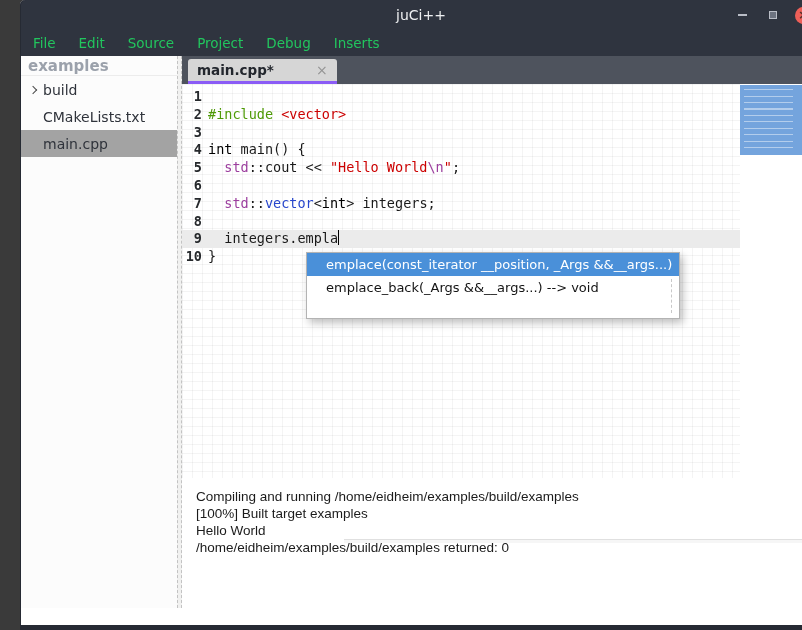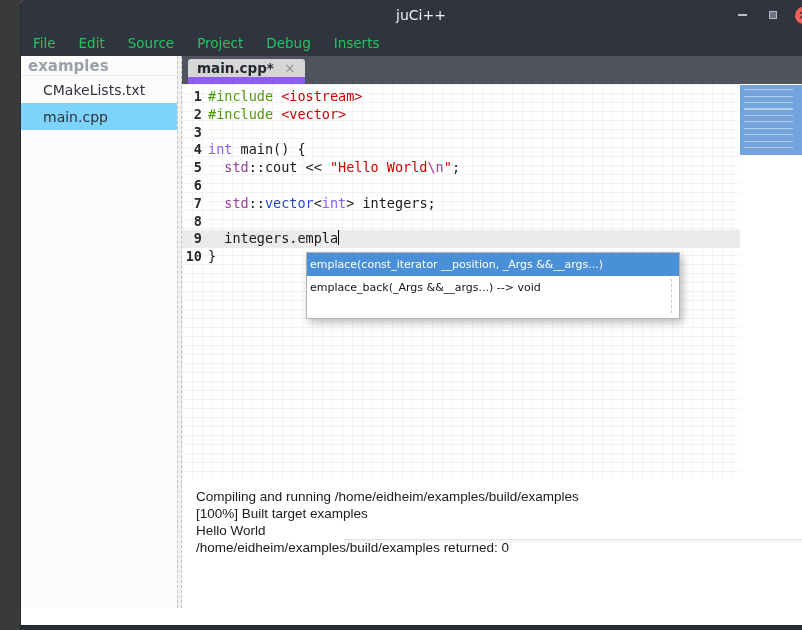--- a/index.html
+++ b/index.html
@@ -25,81 +25,81 @@
   
   .menubar { position:absolute; left:0; top:30px; width:802px; height:26px;
     background:#2f343f; display:flex; align-items:center; padding-left:10px; gap:17px; }
   .menu-item { color:#22c55e; font-size:13.5px; padding:2px 3px; }
 
   
   .sidebar { position:absolute; left:0; top:56px; width:158px; height:552px; background:#fcfcfc; }
   .side-header { height:20px; display:flex; align-items:center; padding-left:8px;
     color:#9ba1ab; font-weight:bold; font-size:15px; border-bottom:1px solid #ececec; }
   .side-item { height:27px; display:flex; align-items:center; padding-left:7px; font-size:14px; color:#2f333b; }
-  .side-item.selected { background:#7dd3fc; }
+  .side-item.selected { background:#a3a3a3; }
   .chev { width:14px; height:14px; position:relative; flex:none; }
   .chev::after { content:""; position:absolute; left:3px; top:4px; width:5px; height:5px;
     border-top:1.6px solid #4a4a4a; border-right:1.6px solid #4a4a4a; transform:rotate(45deg); }
   .chev.hidden::after { display:none; }
   .side-label { margin-left:2px; white-space:nowrap; }
 
   
   .vsep { position:absolute; left:157px; top:56px; width:5px; height:552px; background:#f1f1f0;
     border-left:1px dashed #c3c3c3; border-right:1px dashed #c3c3c3; z-index:20; }
   .hsep { position:absolute; left:162px; top:483px; width:640px; height:4px; background:#f6f6f6;
     border-top:1px solid #e0e0e0; z-index:20; }
 
   
   .main { position:absolute; left:162px; top:56px; width:640px; height:552px; background:#fff; }
 
   
   .tabbar { position:absolute; left:0; top:0; width:640px; height:28px; background:#4e535d; }
   .tab { position:absolute; left:6px; top:3px; height:25px; display:flex; align-items:center;
-    padding:0 9px; background:#d6d6d6; border-radius:3px 3px 0 0; border-bottom:7px solid #8b5cf6; }
+    padding:0 9px; background:#d6d6d6; border-radius:3px 3px 0 0; border-bottom:3px solid #8b5cf6;gap:32px; }
   .tab-label { font-size:13.5px; font-weight:bold; color:#23272e; }
   .tab-close { margin-left:10px; color:#949494; font-size:14px; line-height:1; }
 
   
   .editor { position:absolute; left:0; top:28px; width:640px; height:399px; background:#ffffff; overflow:hidden; }
   .grid-bg { position:absolute; left:0; top:0; bottom:5px; right:82px; z-index:0;
     background-image:
       linear-gradient(to right, rgba(0,0,0,0.045) 1px, transparent 1px),
       linear-gradient(to bottom, rgba(0,0,0,0.045) 1px, transparent 1px);
     background-size:10px 9px; }
   .code-lines { position:relative; z-index:1; padding-top:4px; width:calc(100% - 82px);
     font-family:"DejaVu Sans Mono", monospace; font-size:13.5px; }
   .code-line { display:flex; height:17.8px; line-height:17.8px; white-space:pre; }
   .code-line.current { background:#ebebeb; }
   .ln { flex:none; width:26px; text-align:right; padding-right:6px; font-weight:bold; color:#26292c; }
   .ct { white-space:pre; color:#1a1a1a; }
   .seg-plain { color:#1a1a1a; }
   .seg-preprocessor { color:#4e9a06; }
   .seg-header-path { color:#cc0000; }
-  .seg-keyword { color:#8b5cf6; }
+  .seg-keyword { color:#000000; }
   .seg-type { color:#2746cc; }
   .seg-namespace { color:#9c3e9e; }
   .seg-string { color:#cc0000; }
   .seg-escape { color:#9c3e9e; }
   .caret { display:inline-block; width:0; height:15px; border-left:1.5px solid #000; vertical-align:-2px; }
 
   
   .minimap { position:absolute; right:7px; top:1px; width:75px; height:70px; background:#74a4dd; z-index:2; }
   .minimap-lines { position:absolute; left:4px; top:4px; width:65%; height:60px;
     background:repeating-linear-gradient(to bottom, rgba(255,255,255,0.45) 0 1px, transparent 1px 6.5px); }
 
   
   .tooltip { position:absolute; left:124px; top:125px; z-index:6; white-space:nowrap;
     background:#f6f191; border:1px solid #ddd67c; box-shadow:2px 2px 5px rgba(0,0,0,0.15);
     padding:1px 7px 2px 7px; font-size:14px; color:#141414; }
 
   
   .popup { position:absolute; left:124px; top:168px; width:374px; z-index:6; background:#fff;
     border:1px solid #b3b3b3; box-shadow:3px 4px 8px rgba(0,0,0,0.25); padding-bottom:19px; }
   .popup::after { content:""; position:absolute; right:7px; top:26px; bottom:5px; border-left:1px dashed #c8c8c8; }
-  .comp-item { height:23px; line-height:23px; padding:0 3px; font-size:11px; color:#141414;
+  .comp-item { height:23px; line-height:23px; padding:0 19px; font-size:13px; color:#141414;
     white-space:nowrap; overflow:hidden; }
   .comp-item.selected { background:#4a90d9; color:#ffffff; }
 
   
   .console { position:absolute; left:12px; top:431px; width:640px; height:121px; background:#fff;
     font-family:Liberation Sans, sans-serif; font-size:13.5px; color:#1b1b1b; padding:1px 0 0 2px; }
   .console-line { height:17px; line-height:17px; white-space:pre; }
 
   
   .statusbar { position:absolute; left:0; top:608px; width:802px; height:17px; background:#e9e9e8;
@@ -133,20 +133,24 @@
       <span class="menu-item">Source</span>
       <span class="menu-item">Project</span>
       <span class="menu-item">Debug</span>
       <span class="menu-item">Inserts</span>
     </div>
 
   <div class="sidebar">
     <div class="side-header">examples</div>
     <div id="side-items">
         <div class="side-item">
+          <span class="chev"></span>
+          <span class="side-label">build</span>
+        </div>
+        <div class="side-item">
           <span class="chev hidden"></span>
           <span class="side-label">CMakeLists.txt</span>
         </div>
         <div class="side-item selected">
           <span class="chev hidden"></span>
           <span class="side-label">main.cpp</span>
         </div>
       </div>
   </div>
 
@@ -157,21 +161,21 @@
     <div class="tabbar">
       <div class="tab">
         <span class="tab-label">main.cpp*</span>
         <span class="tab-close">×</span>
       </div>
     </div>
 
     <div class="editor">
       <div class="grid-bg"></div>
       <div class="code-lines" id="code-lines">
-          <div class="code-line"><span class="ln">1</span><span class="ct"><span class="seg-preprocessor">#include</span><span class="seg-plain"> </span><span class="seg-header-path">&lt;iostream&gt;</span></span></div>
+          <div class="code-line"><span class="ln">1</span></div>
           <div class="code-line"><span class="ln">2</span><span class="ct"><span class="seg-preprocessor">#include</span><span class="seg-plain"> </span><span class="seg-header-path">&lt;vector&gt;</span></span></div>
           <div class="code-line"><span class="ln">3</span><span class="ct"></span></div>
           <div class="code-line"><span class="ln">4</span><span class="ct"><span class="seg-keyword">int</span><span class="seg-plain"> main() {</span></span></div>
           <div class="code-line"><span class="ln">5</span><span class="ct"><span class="seg-plain">  </span><span class="seg-namespace">std</span><span class="seg-plain">::cout &lt;&lt; </span><span class="seg-string">"Hello World</span><span class="seg-escape">\n</span><span class="seg-string">"</span><span class="seg-plain">;</span></span></div>
           <div class="code-line"><span class="ln">6</span><span class="ct"></span></div>
           <div class="code-line"><span class="ln">7</span><span class="ct"><span class="seg-plain">  </span><span class="seg-namespace">std</span><span class="seg-plain">::</span><span class="seg-type">vector</span><span class="seg-plain">&lt;</span><span class="seg-keyword">int</span><span class="seg-plain">&gt; integers;</span></span></div>
           <div class="code-line"><span class="ln">8</span><span class="ct"></span></div>
           <div class="code-line current"><span class="ln">9</span><span class="ct"><span class="seg-plain">  integers.empla</span><span class="caret"></span></span></div>
           <div class="code-line"><span class="ln">10</span><span class="ct"><span class="seg-plain">}</span></span></div>
         </div>

